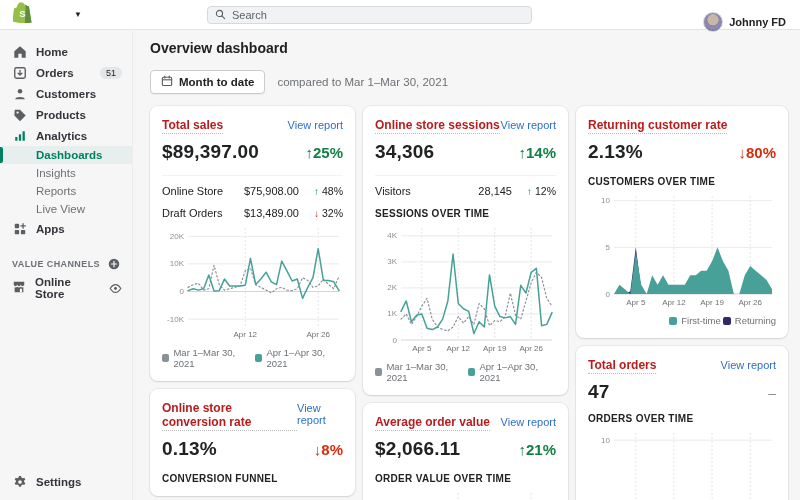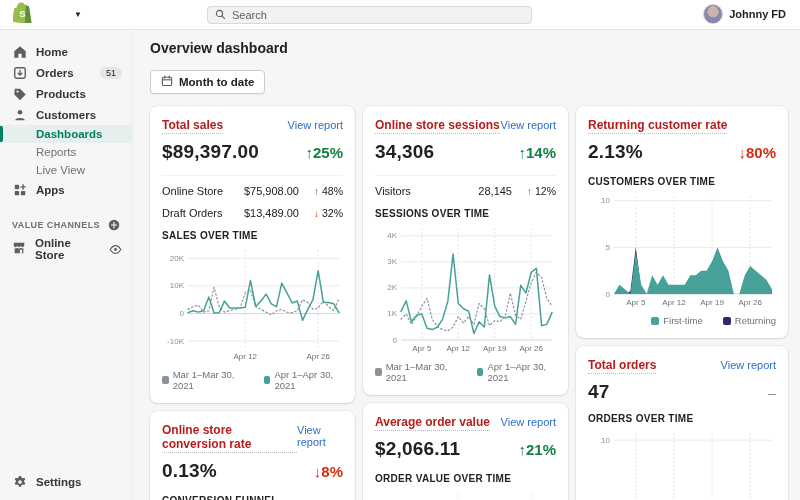--- a/index.html
+++ b/index.html
@@ -8,21 +8,21 @@
 
   
   .topbar { position:fixed; top:0; left:0; width:800px; height:30px; background:#fff;
     border-bottom:1px solid #e1e3e5; display:flex; align-items:center; z-index:10; }
   .logo-wrap { display:flex; align-items:center; margin-left:13px; width:120px; }
   .store-caret { margin-left:42px; font-size:8px; color:#202223; cursor:pointer; }
   .searchbar { position:absolute; left:207px; top:6px; width:325px; height:18px;
     background:#f1f2f3; border:1px solid #d7d9db; border-radius:4px;
     display:flex; align-items:center; padding:0 7px; gap:6px; }
   .searchbar .ph { font-size:11px; color:#5c5f62; }
-  .user { position:absolute; right:14px; top:4px; display:flex; align-items:center; gap:6px; cursor:pointer; }
+  .user { position:absolute; right:14px; top:12px; display:flex; align-items:center; gap:6px; cursor:pointer; }
   .avatar { width:20px; height:20px; border-radius:50%;
     background:radial-gradient(circle at 50% 38%, #c9b6a6 0 38%, #8a87b0 40% 70%, #6f6c99 72%); border:1px solid #d2d5d8; }
   .user-name { font-size:11px; font-weight:600; color:#202223; }
 
   
   .sidebar { position:fixed; top:31px; left:0; bottom:0; width:133px; background:#f6f6f7;
     border-right:1px solid #ebecee; display:flex; flex-direction:column; padding:10px 0 8px 0; }
   .nav-item { display:flex; align-items:center; gap:9px; padding:3px 10px 3px 12px;
     font-size:11.5px; font-weight:600; color:#33353a; cursor:pointer; position:relative; min-height:19px; }
   .nav-item .ico { width:15px; height:15px; flex:0 0 15px; display:flex; align-items:center; justify-content:center; }
@@ -65,21 +65,21 @@
   .big-delta { font-size:15px; font-weight:600; }
   .up { color:#108043; } .down { color:#d72c0d; }
   .dash-muted { color:#8c9196; font-size:14px; font-weight:400; }
   .metric-row { display:flex; align-items:center; margin-top:10px; font-size:11px; }
   .metric-label { color:#202223; }
   .metric-value { margin-left:auto; color:#202223; }
   .metric-delta { width:44px; text-align:right; font-size:10.5px; color:#202223; }
   .metric-delta .arr { font-size:10px; }
   .section-label { margin-top:11px; font-size:10px; font-weight:700; letter-spacing:.3px; color:#202223; }
   .chart-wrap { margin-top:4px; }
-  .legend { display:flex; justify-content:flex-end; gap:20px; margin-top:2px; }
+  .legend { display:flex; justify-content:flex-end; gap:2px; margin-top:2px; }
   .legend-item { display:flex; align-items:center; gap:4px; font-size:9.5px; color:#6d7175; }
   .sq { width:8px; height:8px; border-radius:2px; display:inline-block; }
   .sq-gray { background:#8a9299; } .sq-teal { background:#47a199; } .sq-navy { background:#33276b; }
   svg text { font-family:"Liberation Sans", sans-serif; }
 </style>
 </head>
 <body>
 
 <div class="topbar">
   <div class="logo-wrap">
@@ -122,38 +122,51 @@
           <rect x="2" y="2" width="12" height="12" rx="2" fill="none" stroke="#5c5f62" stroke-width="1.6"></rect>
           <path d="M8 5v5M5.8 8.2L8 10.4l2.2-2.2" fill="none" stroke="#5c5f62" stroke-width="1.5" stroke-linecap="round" stroke-linejoin="round"></path>
         </svg>
       </span>
     <span>Orders</span>
     <span class="nav-badge">51</span>
   </div>
   <div class="nav-item">
     <span class="ico">
         <svg width="14" height="14" viewBox="0 0 16 16">
+          <circle cx="8" cy="4.8" r="2.6" fill="#5c5f62"></circle>
+          <path d="M2.5 14c0-3.6 11-3.6 11 0z" fill="#5c5f62"></path>
+        </svg>
+      </span>
+    <span>Customers</span>
+  </div>
+  <div class="nav-item">
+    <span class="ico">
+        <svg width="14" height="14" viewBox="0 0 16 16">
           <path d="M2 2h6l6.5 6.5L8 15 1.5 8.5 2 2z" fill="#5c5f62"></path>
           <circle cx="5.2" cy="5.2" r="1.3" fill="#f6f6f7"></circle>
         </svg>
       </span>
     <span>Products</span>
   </div>
   <div class="nav-item">
     <span class="ico">
         <svg width="14" height="14" viewBox="0 0 16 16">
-          <circle cx="8" cy="4.8" r="2.6" fill="#5c5f62"></circle>
-          <path d="M2.5 14c0-3.6 11-3.6 11 0z" fill="#5c5f62"></path>
-        </svg>
-      </span>
-    <span>Customers</span>
+          <rect x="2.5" y="9" width="2.6" height="4.5" rx="0.5" fill="#008060"></rect>
+          <rect x="6.7" y="6" width="2.6" height="7.5" rx="0.5" fill="#008060"></rect>
+          <rect x="10.9" y="2.5" width="2.6" height="11" rx="0.5" fill="#008060"></rect>
+        </svg>
+      </span>
+    <span>Analytics</span>
   </div>
 
   <div class="sub-item active">
     <span>Dashboards</span>
+  </div>
+  <div class="sub-item">
+    <span>Insights</span>
   </div>
   <div class="sub-item">
     <span>Reports</span>
   </div>
   <div class="sub-item">
     <span>Live View</span>
   </div>
 
   <div class="nav-item">
     <span class="ico">
@@ -210,20 +223,21 @@
       <span>
         <svg width="12" height="12" viewBox="0 0 16 16">
             <rect x="1.8" y="3" width="12.4" height="11" rx="1.5" fill="none" stroke="#5c5f62" stroke-width="1.5"></rect>
             <line x1="1.8" y1="6.4" x2="14.2" y2="6.4" stroke="#5c5f62" stroke-width="1.5"></line>
             <line x1="5" y1="1.5" x2="5" y2="4" stroke="#5c5f62" stroke-width="1.5" stroke-linecap="round"></line>
             <line x1="11" y1="1.5" x2="11" y2="4" stroke="#5c5f62" stroke-width="1.5" stroke-linecap="round"></line>
           </svg>
       </span>
       <span>Month to date</span>
     </button>
+    <span class="compare-text">compared to Mar 1–Mar 30, 2021</span>
   </div>
 
   <div class="columns">
 
     <div class="col col1">
       <div class="card">
         <div class="card-head">
           <span class="card-title">Total sales</span>
           <a class="view-report"><span>View report</span></a>
         </div>
@@ -234,21 +248,20 @@
         <div class="metric-row" style="border-top:1px solid #f1f2f3; padding-top:9px; margin-top:12px;">
           <span class="metric-label">Online Store</span>
           <span class="metric-value">$75,908.00</span>
           <span class="metric-delta"><span class="arr up">↑</span> <span>48%</span></span>
         </div>
         <div class="metric-row">
           <span class="metric-label">Draft Orders</span>
           <span class="metric-value">$13,489.00</span>
           <span class="metric-delta"><span class="arr down">↓</span> <span>32%</span></span>
         </div>
-        <div class="section-label">SALES OVER TIME</div>
         <div class="chart-wrap">
           <svg width="181" height="118">
               <line x1="83.27586206896552" y1="5" x2="83.27586206896552" y2="103" stroke="#e4e5e7" stroke-dasharray="2,2"></line>
               <text x="83.27586206896552" y="114" text-anchor="middle" fill="#6d7175" font-size="8">Apr 12</text>
               <line x1="156.17241379310346" y1="5" x2="156.17241379310346" y2="103" stroke="#e4e5e7" stroke-dasharray="2,2"></line>
               <text x="156.17241379310346" y="114" text-anchor="middle" fill="#6d7175" font-size="8">Apr 26</text>
               <line x1="26" y1="13.28169014084507" x2="177" y2="13.28169014084507" stroke="#e9eaec"></line>
               <text x="22" y="15.78169014084507" text-anchor="end" fill="#8c9196" font-size="8">20K</text>
               <line x1="26" y1="40.88732394366197" x2="177" y2="40.88732394366197" stroke="#e9eaec"></line>
               <text x="22" y="43.38732394366197" text-anchor="end" fill="#8c9196" font-size="8">10K</text>

